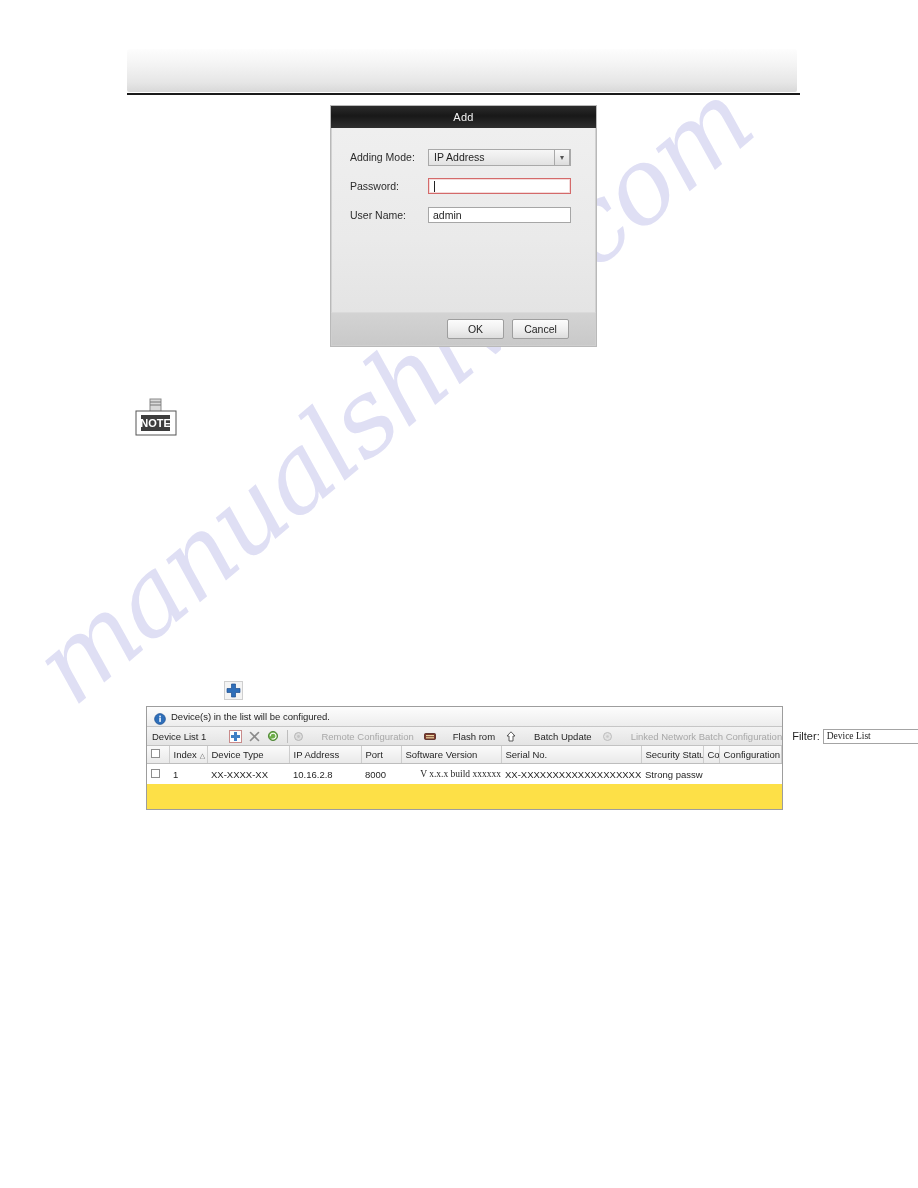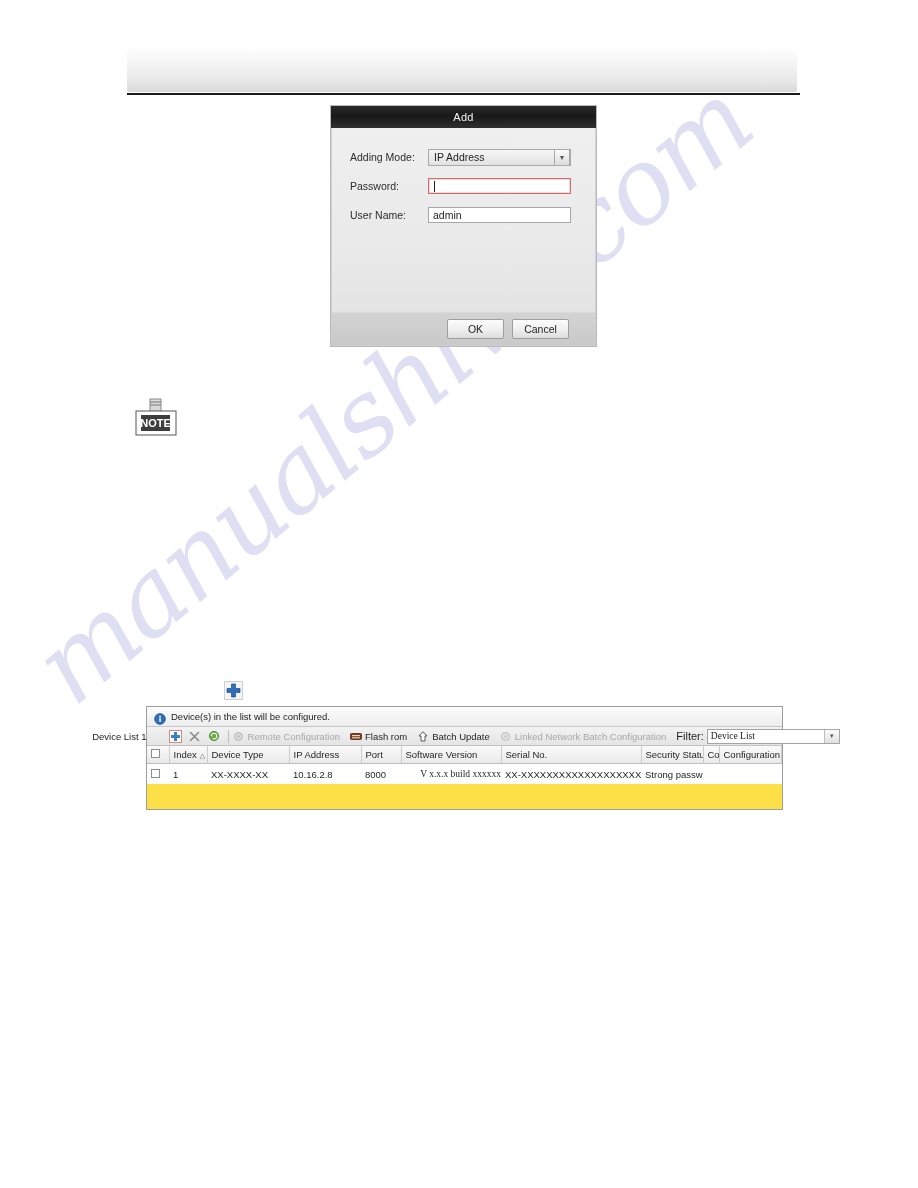--- a/index.html
+++ b/index.html
@@ -234,21 +234,20 @@
   }
   .toolbar {
     height: 18px;
     background: linear-gradient(to bottom, #f3f3f3, #e4e4e4);
     border-bottom: 1px solid #c2c2c2;
     display: flex;
     align-items: center;
     padding-left: 5px;
     font-size: 9.5px;
     color: #1f1f1f;
-    justify-content: center;
   }
   .toolbar-label {
     margin-right: 22px;
     white-space: nowrap;
   }
   .tb-icon-btn {
     width: 14px;
     height: 14px;
     margin-right: 5px;
     display: flex;
@@ -259,21 +258,21 @@
   .tb-sep {
     width: 1px;
     height: 13px;
     background: #bdbdbd;
     margin: 0 4px 0 2px;
     flex: none;
   }
   .tb-action {
     display: flex;
     align-items: center;
-    gap: 3px;
+    gap: 17px;
     margin-right: 10px;
     white-space: nowrap;
   }
   .tb-action.disabled {
     color: #a8a8a8;
   }
   .tb-action .tb-ico {
     width: 12px;
     height: 11px;
     flex: none;

